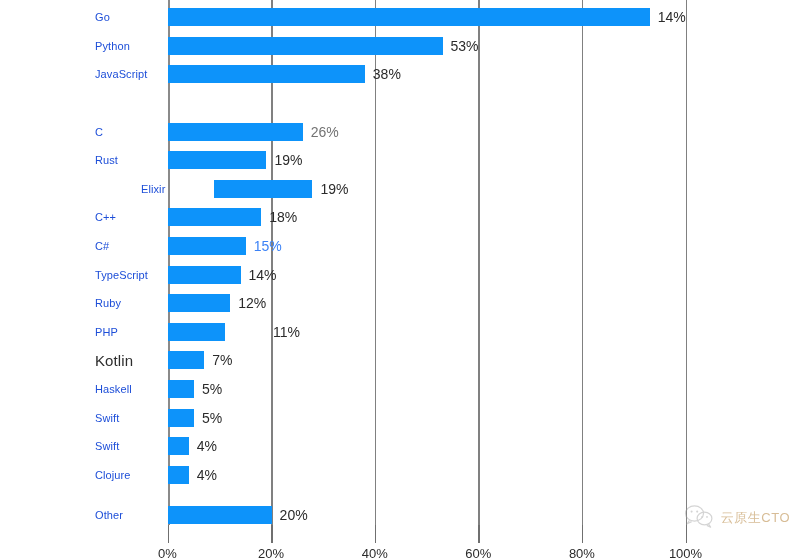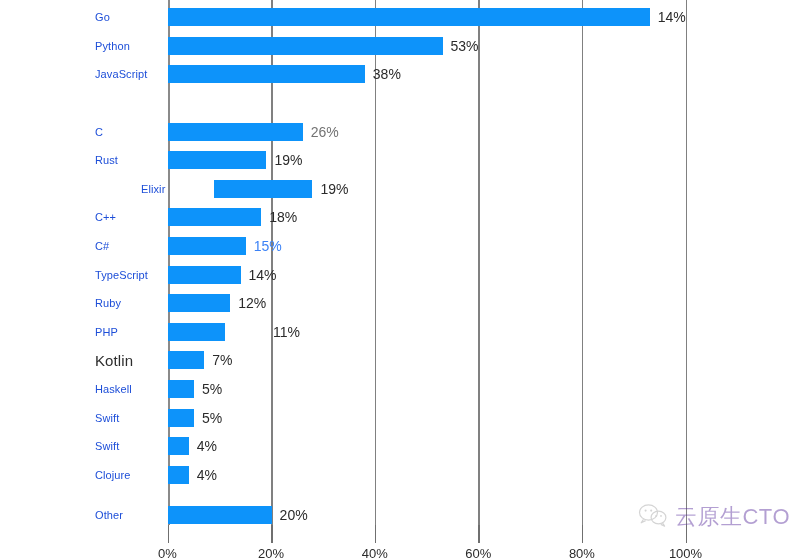--- a/index.html
+++ b/index.html
@@ -93,22 +93,22 @@
     position: absolute;
     right: 10px;
     bottom: 28px;
     display: flex;
     align-items: center;
     gap: 7px;
     opacity: 0.42;
     pointer-events: none;
   }
   .watermark-text {
-    font-size: 22px;
-    color: #4c1d95;
+    font-size: 13px;
+    color: #a16207;
     letter-spacing: 0.5px;
     white-space: nowrap;
   }
   .wechat-icon { display:block; }
 </style>
 </head>
 <body>
 
 <div id="chart-root">
 

